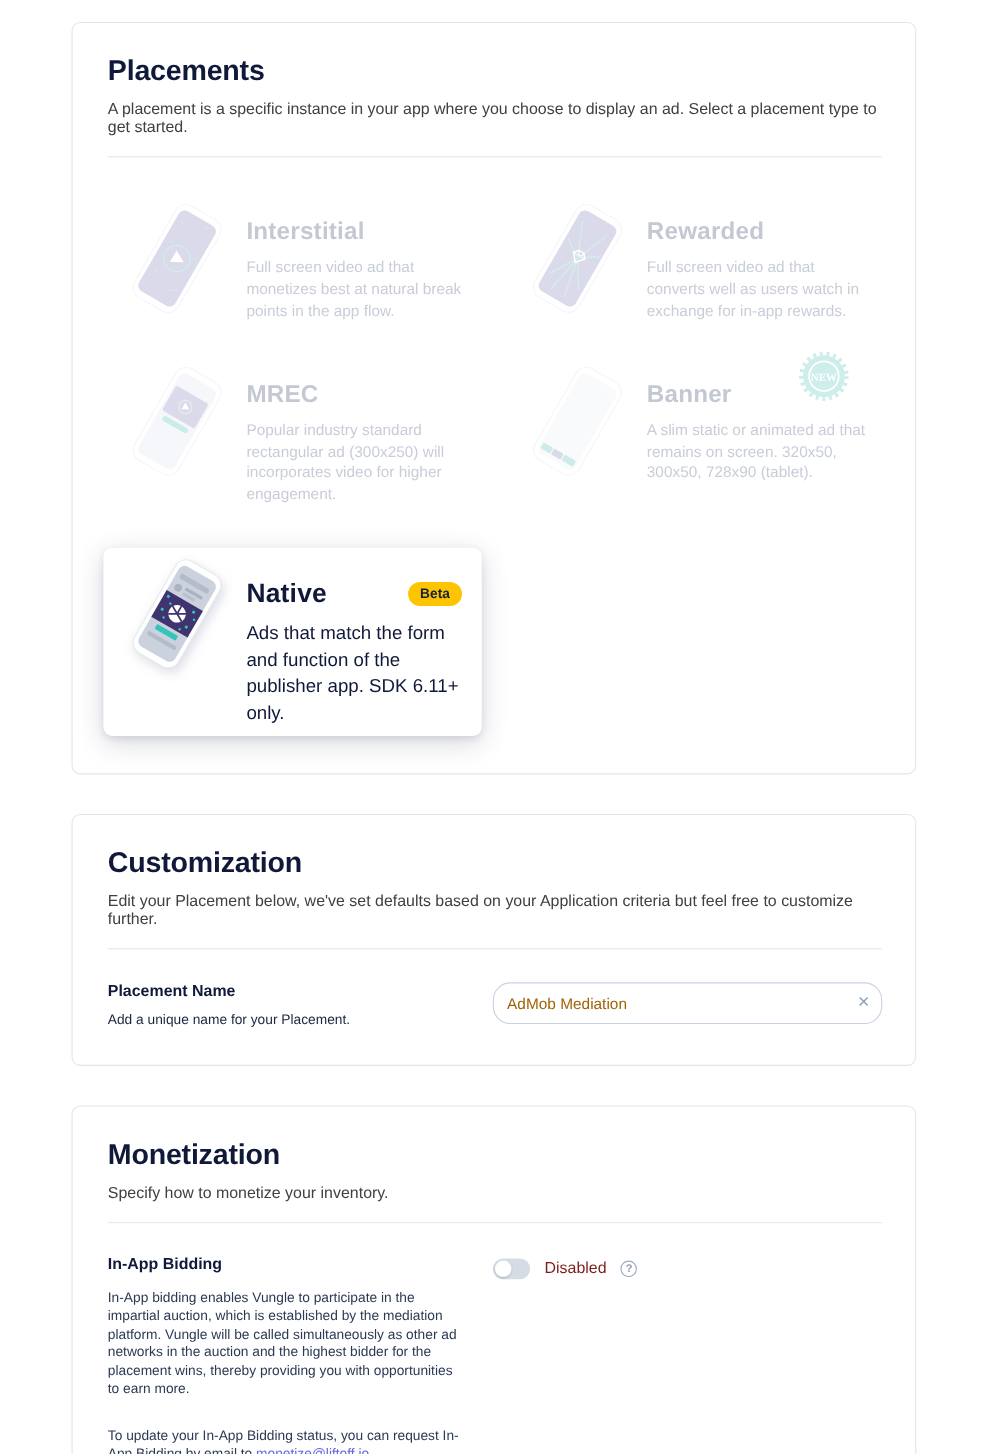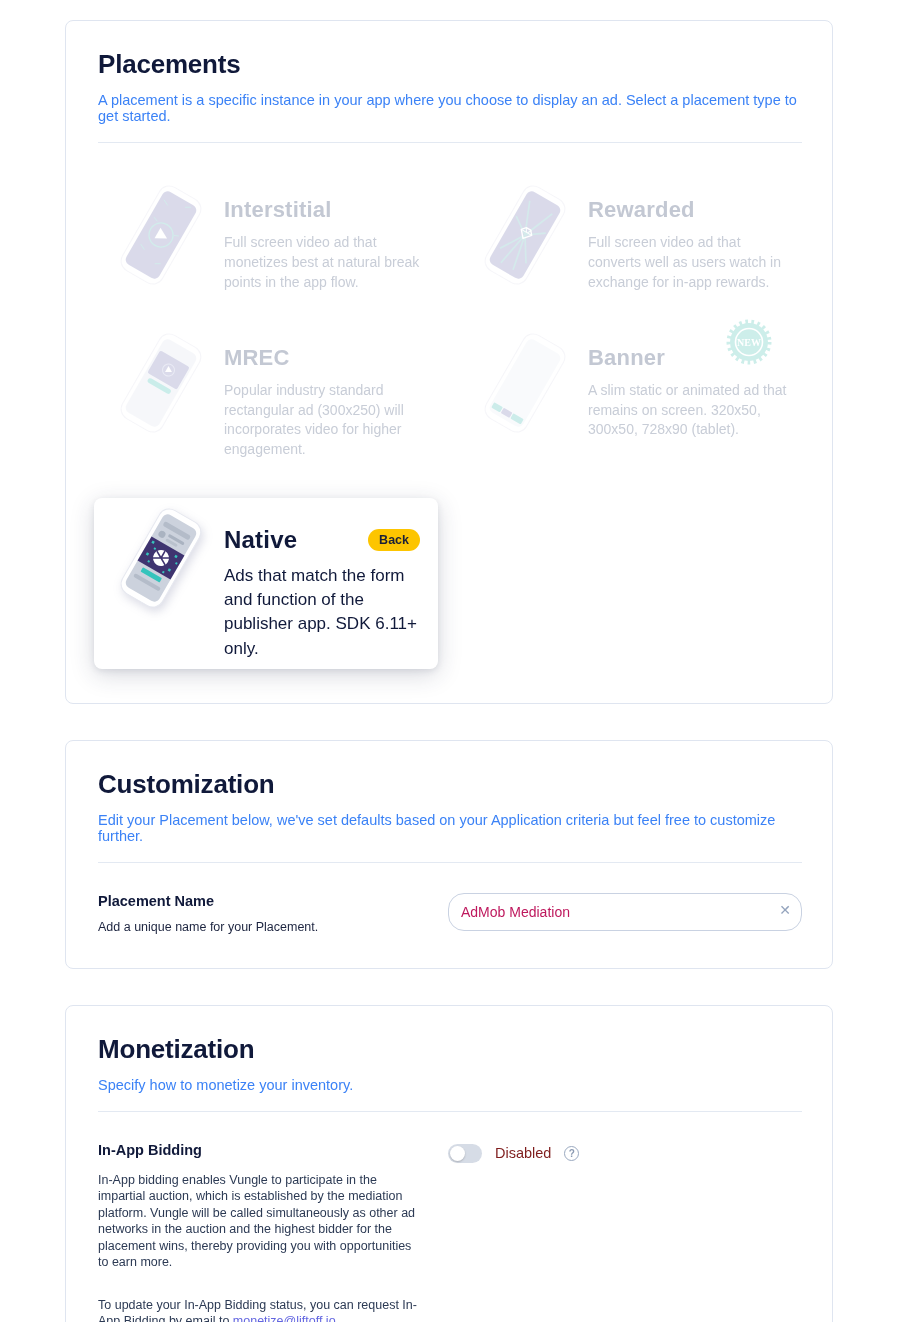--- a/index.html
+++ b/index.html
@@ -20,21 +20,21 @@
   .card:first-of-type { margin-top: 20px; }
   .card-title {
     font-size: 26px;
     font-weight: 800;
     color: #10193a;
     letter-spacing: -0.2px;
   }
   .card-subtitle {
     margin-top: 12px;
     font-size: 14.5px;
-    color: #3b82f6;
+    color: #404040;
   }
   .divider {
     margin-top: 18px;
     border-bottom: 1px solid #e3e9f2;
   }
 
   
   .placements-grid {
     margin-top: 40px;
     display: grid;
@@ -124,21 +124,21 @@
   .field-help { margin-top: 11px; font-size: 12.5px; color: #1d2540; }
   .text-input-wrap { position: relative; }
   .text-input {
     width: 100%;
     height: 38px;
     border: 1px solid #c9d2e2;
     border-radius: 16px;
     padding: 0 34px 0 12px;
     font-family: "Liberation Sans", sans-serif;
     font-size: 14px;
-    color: #be185d;
+    color: #a16207;
     outline: none;
     background: #fff;
   }
   .clear-x {
     position: absolute;
     right: 11px;
     top: 10px;
     font-size: 14px;
     color: #93a3bd;
     cursor: pointer;
@@ -329,21 +329,21 @@
                 <rect x="71" y="62" width="2" height="2"></rect>
             </g>
             <rect x="52" y="69" width="22" height="5" rx="1" fill="#35c4bc"></rect>
             <rect x="48" y="78" width="30" height="4" rx="2" fill="#b4bcc9"></rect>
           </g>
         </svg>
       </div>
       <div class="placement-text">
         <div class="selected-title-row">
           <div class="placement-title">Native</div>
-          <span class="beta-badge">Back</span>
+          <span class="beta-badge">Beta</span>
         </div>
         <div class="placement-desc">Ads that match the form and function of the publisher app. SDK 6.11+ only.</div>
       </div>
     </div>
 
   </div>
 </section>
 
 <section class="card">
   <h2 class="card-title">Customization</h2>

